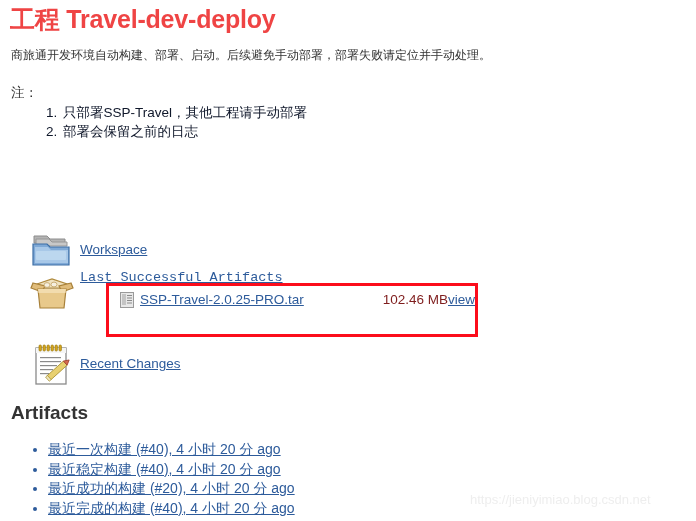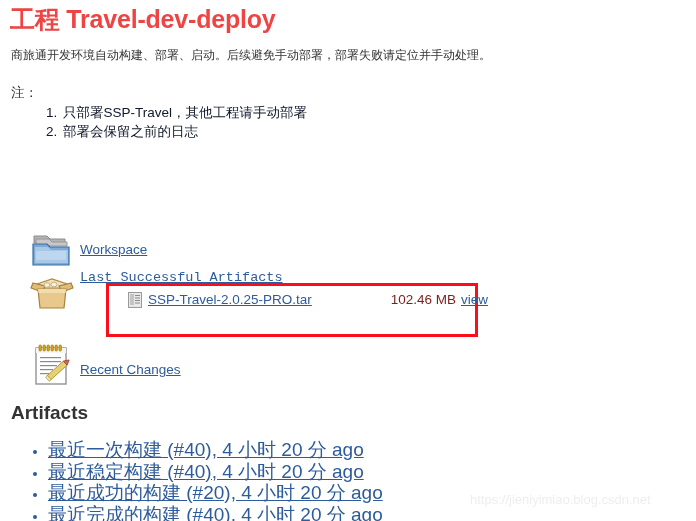--- a/index.html
+++ b/index.html
@@ -86,50 +86,50 @@
     height: 48px;
   }
   .row-label {
     position: absolute;
     left: 52px;
     font-size: 13.5px;
     white-space: nowrap;
   }
   .row-workspace .row-label { top: 8px; margin-top: 8px; }
   .row-artifacts .row-label { top: 0px; font-family: Liberation Mono, monospace; }
-  .row-changes   .row-label { top: 22px; }
+  .row-changes   .row-label { top: 16px; }
 
   
   .artifact-box {
     position: absolute;
     left: 106px;
     top: 283px;
     width: 372px;
     height: 54px;
     border: 3px solid #fc0d1b;
     box-sizing: border-box;
   }
   .artifact-table {
     position: absolute;
-    left: 128px;
+    left: 120px;
     top: 289px;
     width: 360px;
     border-collapse: collapse;
     font-size: 13.5px;
   }
   .artifact-table td {
     padding: 0;
     height: 21px;
     vertical-align: middle;
     white-space: nowrap;
   }
   .td-icon  { width: 20px; }
   .td-name  { padding-left: 6px; }
   .td-size  { text-align: right; color: #7f1d1d; padding-right: 2px; }
-  .td-view  { width: 32px; text-align: right; }
+  .td-view  { width: 32px; text-align: left; }
 
   .doc-icon {
     display: inline-block;
     width: 14px;
     height: 16px;
     vertical-align: -3px;
   }
 
   
   .permalinks-heading {
@@ -147,21 +147,21 @@
     margin: 0;
     padding: 0 0 0 18px;
     list-style: disc;
     font-size: 13.5px;
   }
   .permalinks-list li {
     line-height: 19.5px;
     white-space: nowrap;
     color: #2d5b9b;
   }
-  .permalinks-list li a { font-size: 19px; }
+  .permalinks-list li a { font-size: 14px; }
 
   
   .watermark {
     position: absolute;
     left: 470px;
     top: 492px;
     font-size: 13px;
     color: #eeeeee;
     white-space: nowrap;
     user-select: none;

